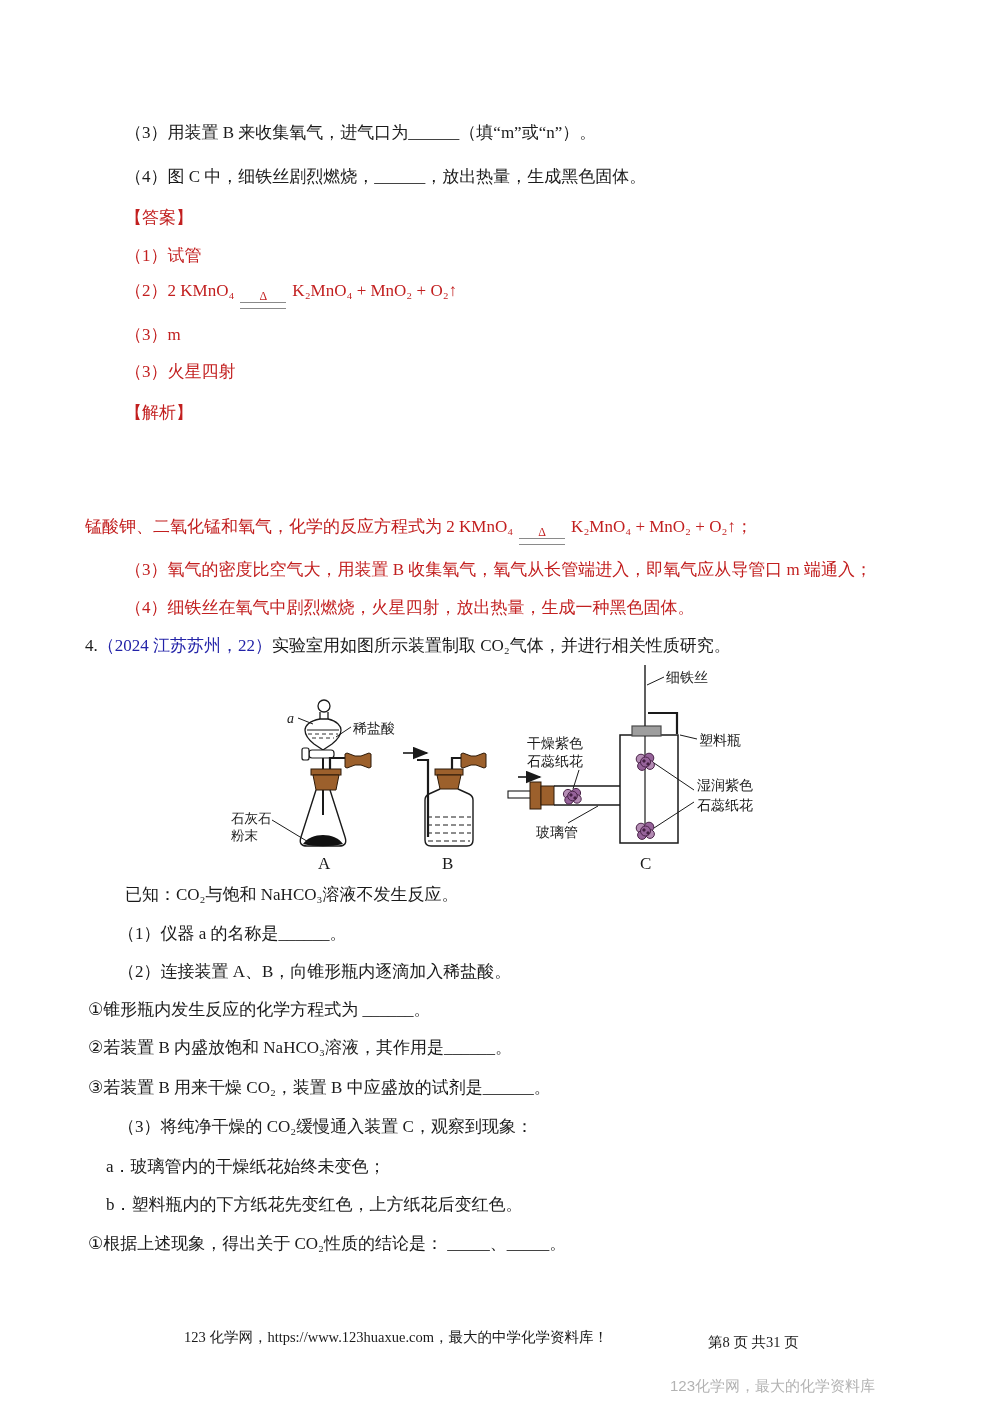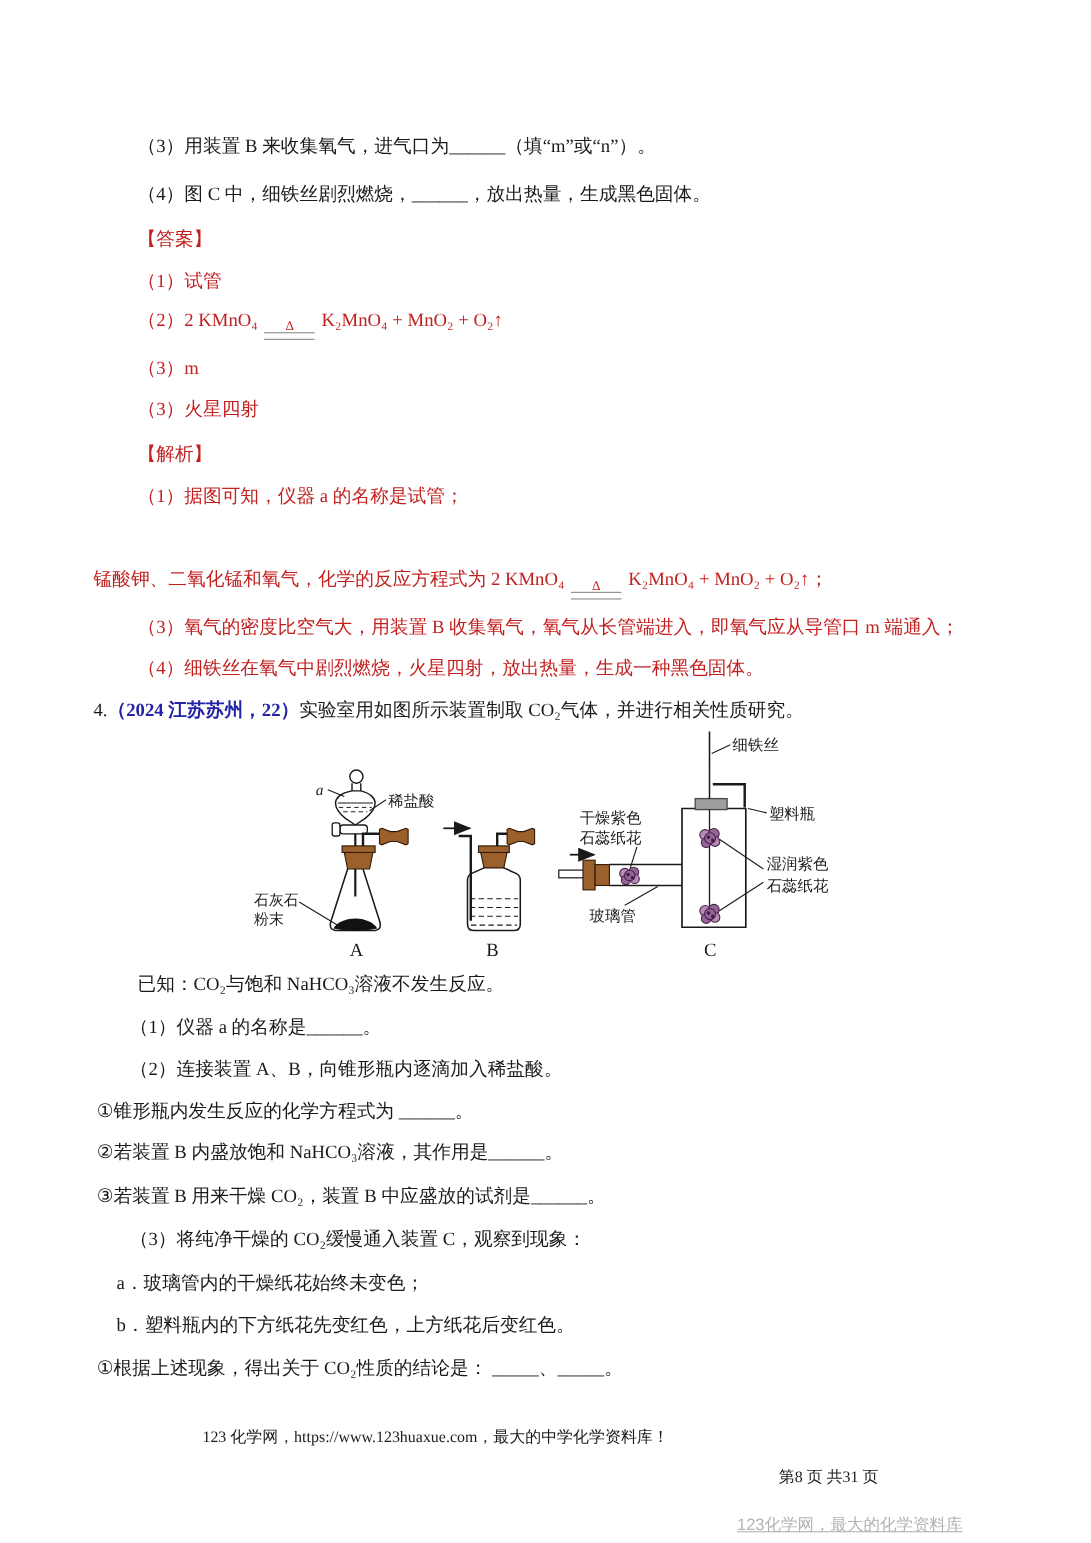--- a/index.html
+++ b/index.html
@@ -3,30 +3,30 @@
 <meta charset="utf-8">
 <style>
   html,body{margin:0;padding:0;background:#ffffff;}
   .page{
     position:relative;width:881px;height:1403px;background:#ffffff;overflow:hidden;
     font-family:"Liberation Serif","DejaVu Serif","DejaVu Sans",serif;
     color:#1a1a1a;font-size:17px;
   }
   .ln{position:absolute;white-space:nowrap;line-height:22px;}
   .red{color:#c21f1f;text-align:center;}
-  .blue{color:#2323a8;font-weight:bold;}
+  .blue{color:#2323a8;font-weight:normal;}
   .eq-cond{display:inline-flex;flex-direction:column;align-items:center;justify-content:flex-end;
     margin:0 6px;vertical-align:-4px;}
   .eq-cond .delta{font-size:12px;line-height:11px;}
   .eq-cond .dbl{width:46px;height:5px;border-top:1.5px solid #8a8a8a;border-bottom:1.5px solid #8a8a8a;}
   .footer{position:absolute;top:1297px;left:0;width:992px;font-size:14.5px;color:#1a1a1a;}
-  .footer .site{position:absolute;left:184px;white-space:nowrap;}
+  .footer .site{position:absolute;left:184px;white-space:nowrap;margin-top:31px;}
   .footer .pageinfo{position:absolute;left:708px;white-space:nowrap;margin-top:36px;}
   .watermark{position:absolute;top:1377px;right:6px;font-size:15px;color:#b3b3b3;
-    font-family:"Liberation Sans","DejaVu Sans",sans-serif;white-space:nowrap;text-decoration:underline;}
+    font-family:"Liberation Sans","DejaVu Sans",sans-serif;white-space:nowrap;}
   svg text{font-family:"Liberation Serif","DejaVu Serif",serif;font-size:14px;fill:#1a1a1a;}
   svg .lbl-sm{font-size:13.5px;}
   svg .app-letter{font-size:17px;}
   .flower circle{stroke:#4a2348;stroke-width:1;}
   .f1{fill:#b48cb4;} .f2{fill:#96639a;} .fd{fill:#3a1b38;stroke:none;}
 </style>
 </head>
 <body>
 
 <div class="page">
@@ -39,21 +39,20 @@
   <div class="ln red" style="top:280px;left:125px">
     <span>（2）2 KMnO₄</span><span class="eq-cond">
         <span class="delta">Δ</span>
         <span class="dbl"></span>
       </span><span>K₂MnO₄ + MnO₂ + O₂↑</span>
   </div>
   <div class="ln red" style="top:324px;left:125px">（3）m</div>
   <div class="ln red" style="top:361px;left:125px">（3）火星四射</div>
 
   <div class="ln red" style="top:402px;left:125px">【解析】</div>
-  <div class="ln red" style="top:440px;left:125px">（1）据图可知，仪器 a 的名称是试管；</div>
   <div class="ln red" style="top:516px;left:85px">
     <span>锰酸钾、二氧化锰和氧气，化学的反应方程式为 2 KMnO₄</span><span class="eq-cond">
         <span class="delta">Δ</span>
         <span class="dbl"></span>
       </span><span>K₂MnO₄ + MnO₂ + O₂↑；</span>
   </div>
   <div class="ln red" style="top:559px;left:125px">（3）氧气的密度比空气大，用装置 B 收集氧气，氧气从长管端进入，即氧气应从导管口 m 端通入；</div>
   <div class="ln red" style="top:597px;left:125px">（4）细铁丝在氧气中剧烈燃烧，火星四射，放出热量，生成一种黑色固体。</div>
 
   <div class="ln" style="top:635px;left:85px">

